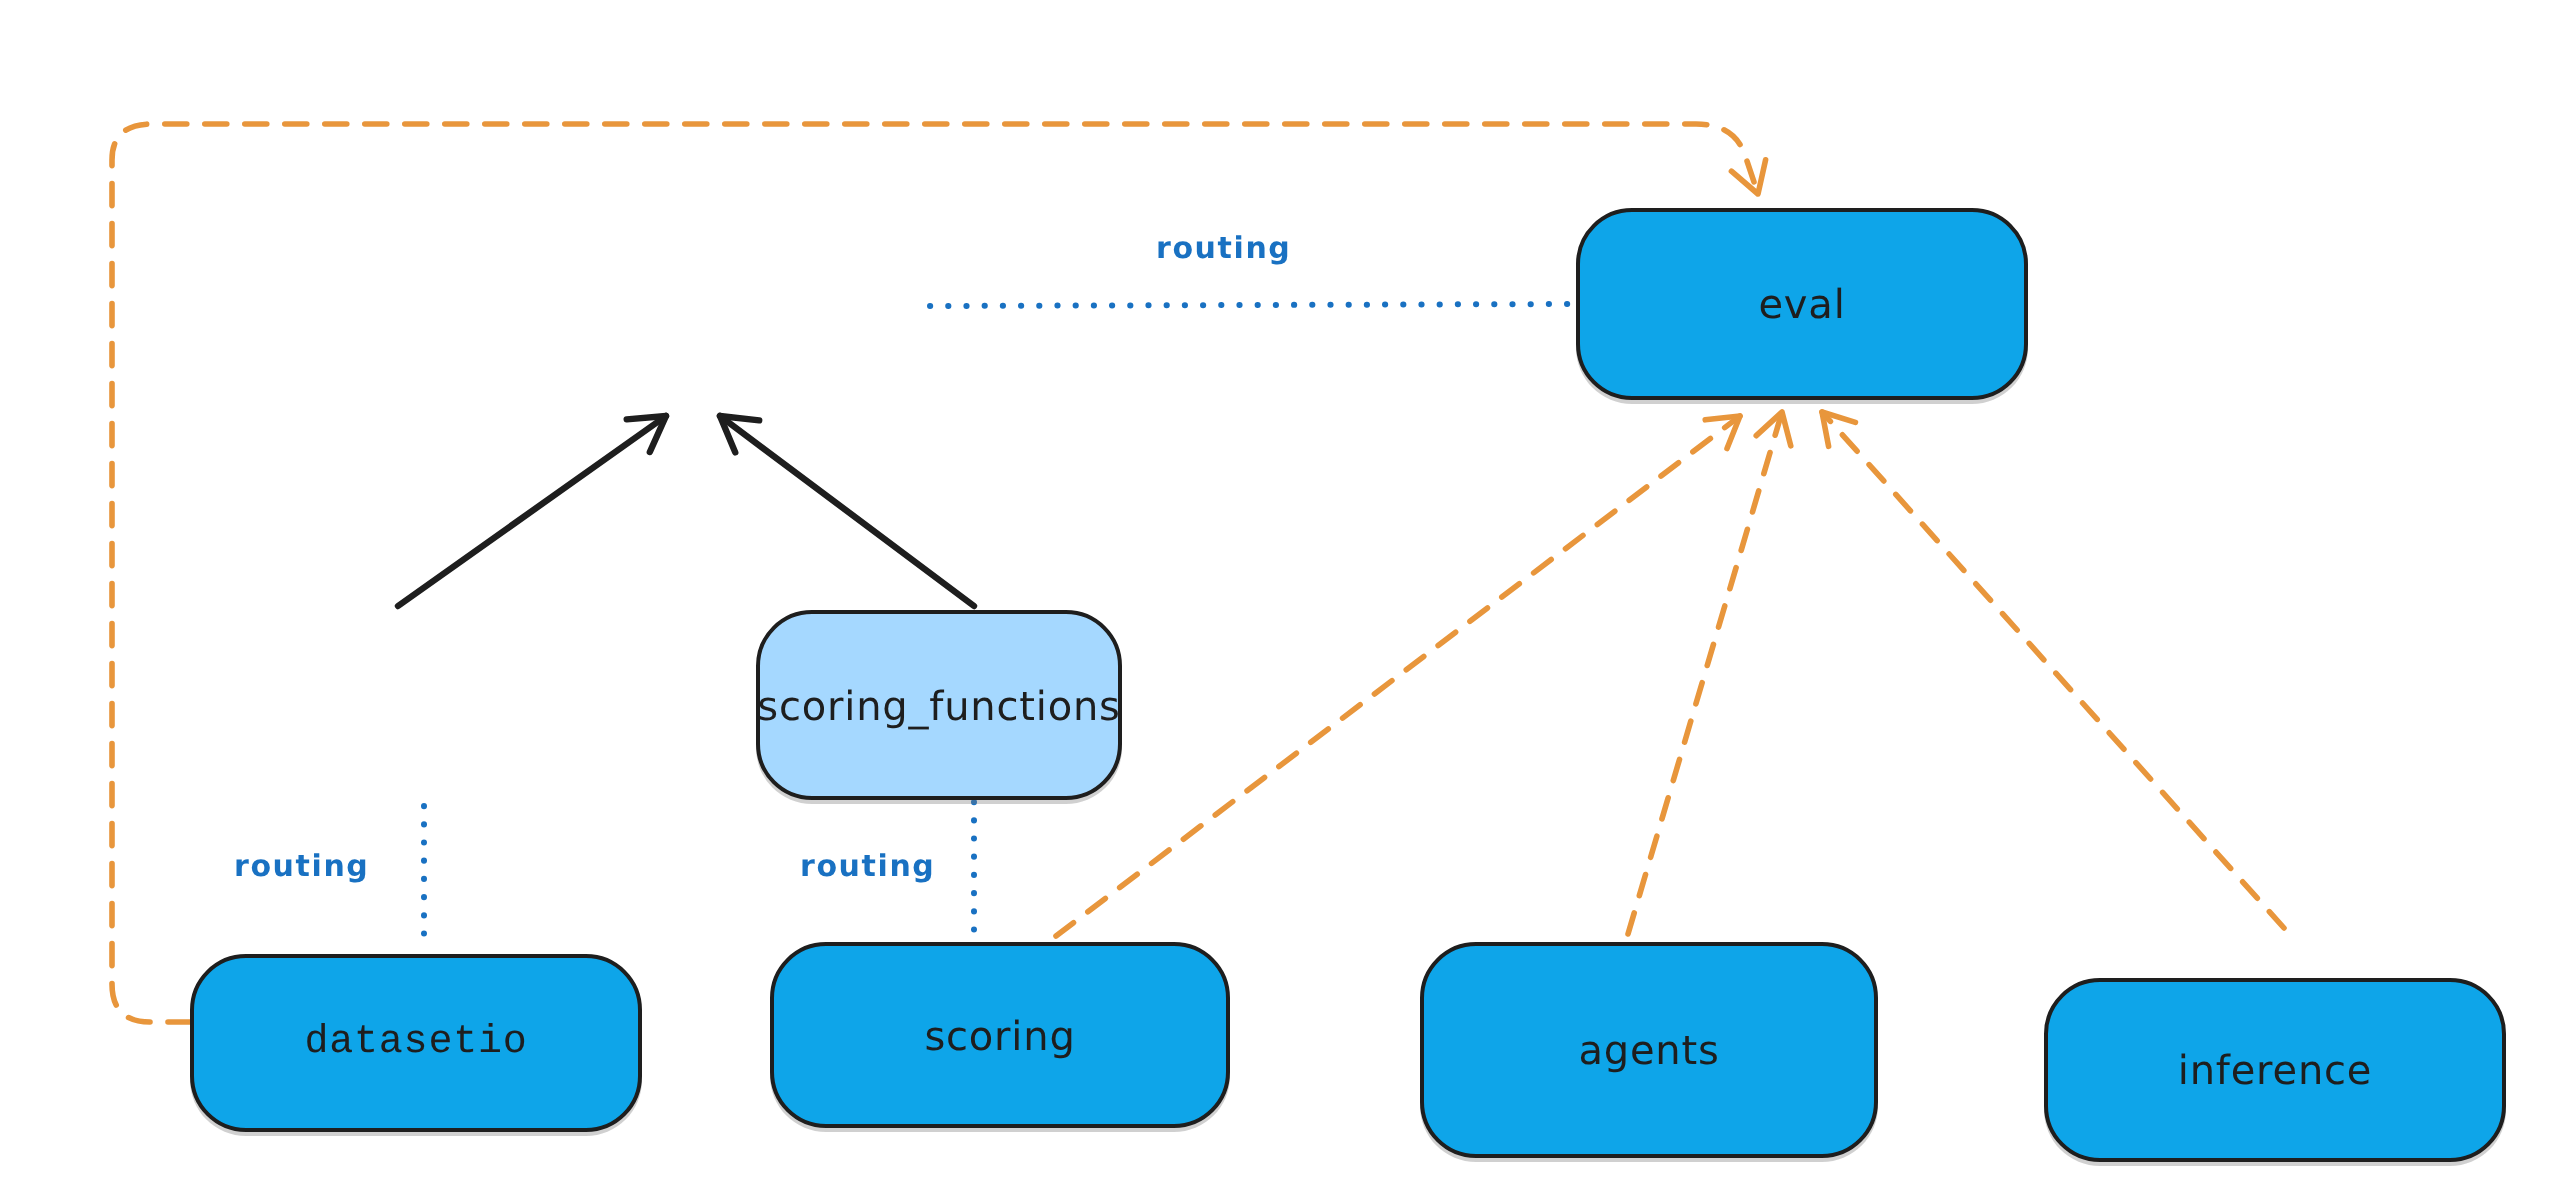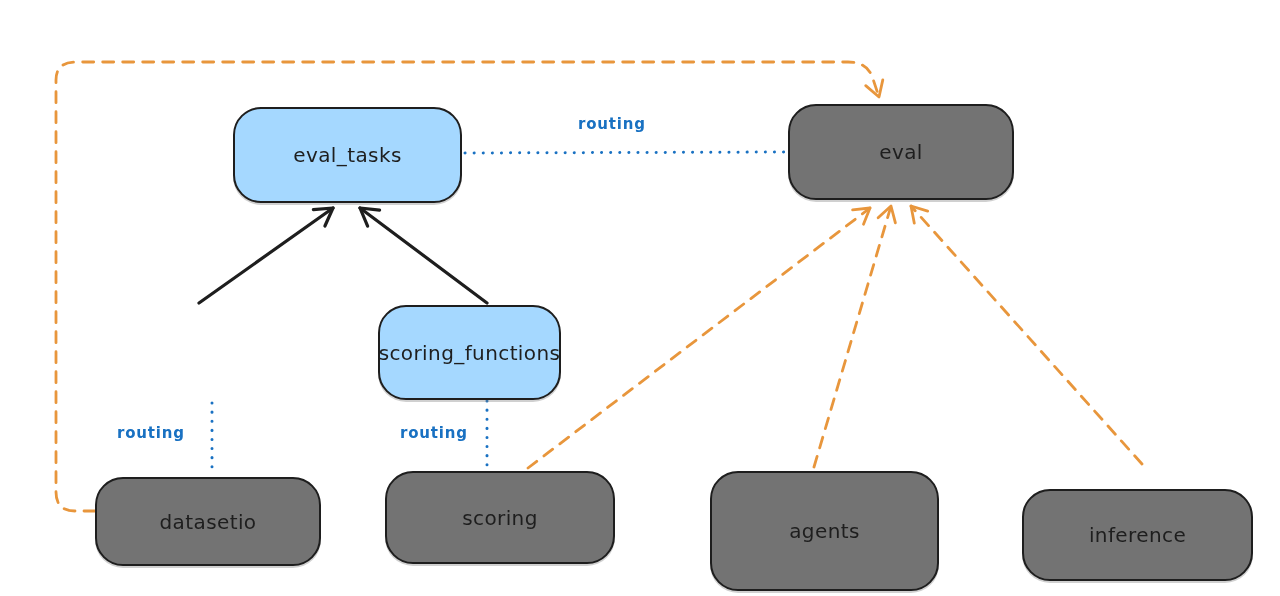--- a/index.html
+++ b/index.html
@@ -29,21 +29,21 @@
     border-radius: 28px;
     display: flex;
     align-items: center;
     justify-content: center;
     font-size: 20px;
     color: #1e1e1e;
     letter-spacing: 0.4px;
     box-shadow: 0 2px 0 rgba(120,120,120,0.35);
   }
   .node.blue  { background: #a5d8ff; }
-  .node.green { background: #737373; }
+  .node.green { background: #0ea5e9; }
 
   .edge-label {
     position: absolute;
     color: #1971c2;
     font-size: 15px;
     font-weight: 700;
     letter-spacing: 0.8px;
     white-space: nowrap;
   }
 </style>
@@ -68,42 +68,39 @@
     <path d="M 465 153 L 786 152" fill="none" stroke="#1971c2" stroke-width="3" stroke-linecap="round" stroke-dasharray="0.1 9"></path>
     <path d="M 212 403 L 212 475" fill="none" stroke="#1971c2" stroke-width="3" stroke-linecap="round" stroke-dasharray="0.1 9"></path>
     <path d="M 487 401 L 487 469" fill="none" stroke="#1971c2" stroke-width="3" stroke-linecap="round" stroke-dasharray="0.1 9"></path>
 
     <path d="M 95 511 L 75 511 Q 56 511 56 492 L 56 80 Q 56 62 76 62 L 848 62 Q 868 62 873 79 L 879 97" fill="none" stroke="#e8963c" stroke-width="2.8" stroke-linecap="round" stroke-dasharray="11 9" marker-end="url(#head-orange)"></path>
     <path d="M 528 468 L 870 208" fill="none" stroke="#e8963c" stroke-width="2.8" stroke-linecap="round" stroke-dasharray="11 9" marker-end="url(#head-orange)"></path>
     <path d="M 814 467 L 891 206" fill="none" stroke="#e8963c" stroke-width="2.8" stroke-linecap="round" stroke-dasharray="11 9" marker-end="url(#head-orange)"></path>
     <path d="M 1142 464 L 911 206" fill="none" stroke="#e8963c" stroke-width="2.8" stroke-linecap="round" stroke-dasharray="11 9" marker-end="url(#head-orange)"></path>
   </svg>
 
-  <div class="node blue" style="left:233px; top:107px; width:229px; height:96px;">
-    <span>eval_tasks</span>
-  </div>
 
   <div class="node green" style="left:788px; top:104px; width:226px; height:96px;">
     <span>eval</span>
   </div>
 
 
   <div class="node blue" style="left:378px; top:305px; width:183px; height:95px;">
     <span>scoring_functions</span>
   </div>
 
-  <div class="node green" style="left:95px; top:477px; width:226px; height:89px;">
+  <div class="node green" style="left:95px; top:477px; width:226px; height:89px;font-family:Liberation Mono, monospace;">
     <span>datasetio</span>
   </div>
 
   <div class="node green" style="left:385px; top:471px; width:230px; height:93px;">
     <span>scoring</span>
   </div>
 
-  <div class="node green" style="left:710px; top:471px; width:229px; height:120px;">
+  <div class="node green" style="left:710px; top:471px; width:229px; height:108px;">
     <span>agents</span>
   </div>
 
   <div class="node green" style="left:1022px; top:469px; width:231px; height:92px;margin-top:20px;">
     <span>inference</span>
   </div>
 
   <span class="edge-label" style="left:578px; top:115px;">routing</span>
 
   <span class="edge-label" style="left:117px; top:424px;">routing</span>

